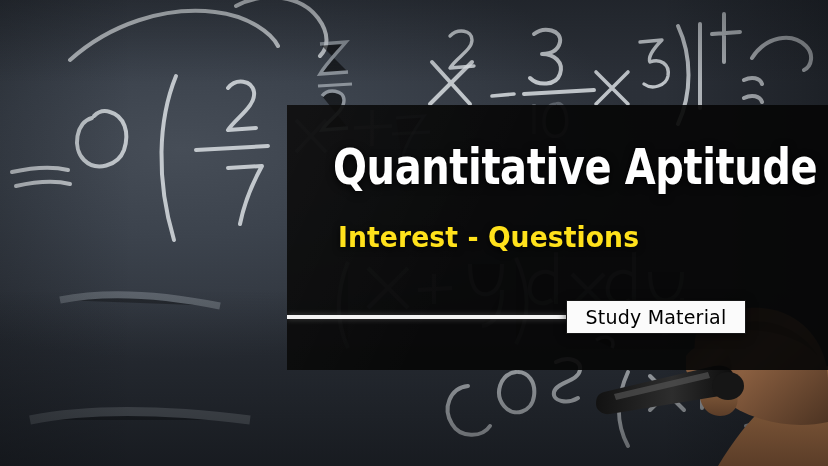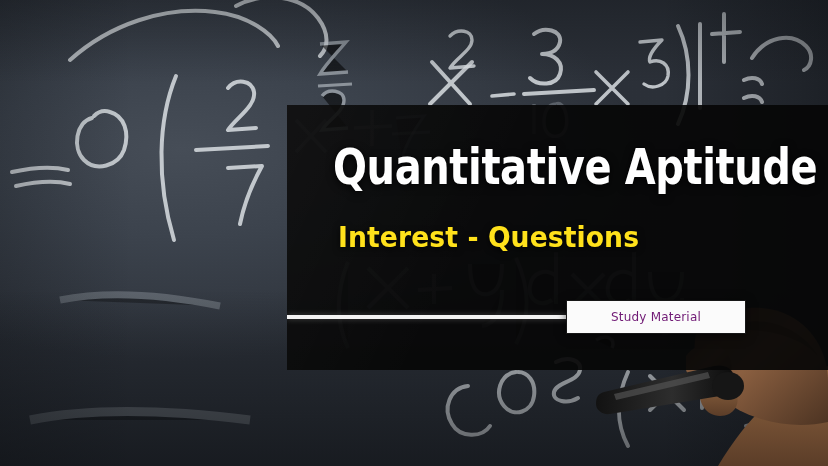--- a/index.html
+++ b/index.html
@@ -128,23 +128,23 @@
     background: #fbfbfb;
     border: 1px solid #171717;
     display: flex;
     align-items: center;
     justify-content: center;
     box-shadow: 0 2px 9px rgba(0,0,0,.55);
   }
   #badge span {
     font-family: "DejaVu Sans", sans-serif;
     font-weight: 400;
-    font-size: 12px;
+    font-size: 19px;
     letter-spacing: .2px;
-    color: #701a75;
+    color: #000000;
     white-space: nowrap;
   }
 </style>
 </head>
 <body>
 
 <div id="banner">
 
   <div class="board"></div>
 

